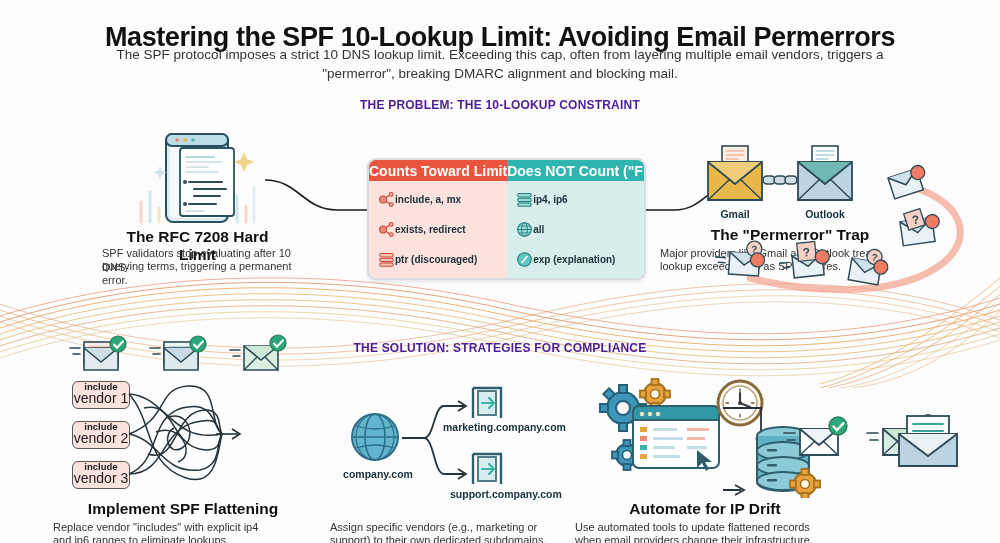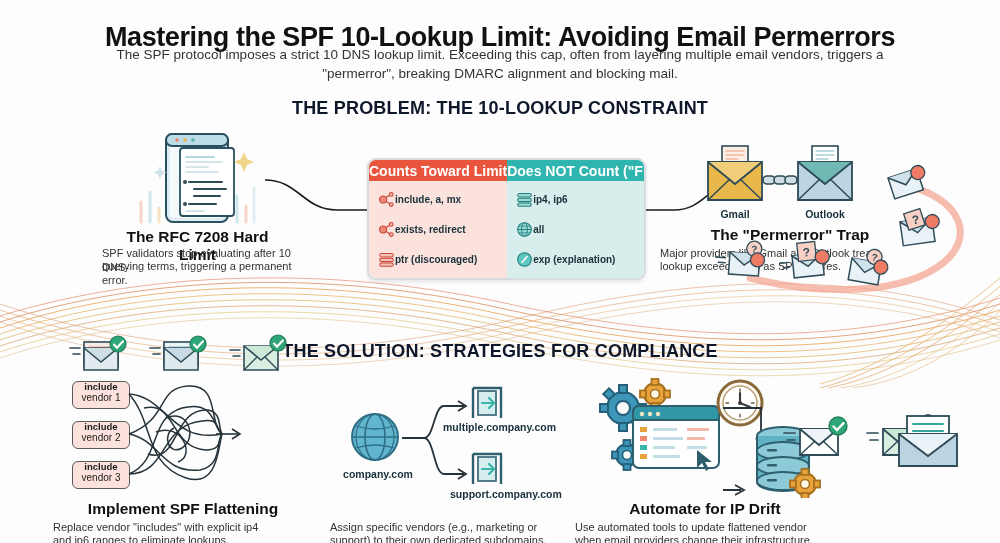--- a/index.html
+++ b/index.html
@@ -15,22 +15,22 @@
   
   #title{
     top:22px;left:0;width:1000px;text-align:center;
     font-size:27px;font-weight:bold;letter-spacing:-0.4px;color:#111;
   }
   #subtitle{
     top:45px;left:110px;width:780px;text-align:center;
     font-size:13.5px;line-height:19px;color:#333;
   }
   .section-head{
-    width:1000px;text-align:center;font-size:18px;font-weight:bold;
-    letter-spacing:0.2px;color:#0f172a;left:0;
+    width:1000px;text-align:center;font-size:12px;font-weight:bold;
+    letter-spacing:0.2px;color:#4c1d95;left:0;
   }
   #problem-head{top:98px;}
   #solution-head{top:341px;}
 
   
   .card-title{font-size:15.5px;font-weight:bold;text-align:center;color:#111;}
   .card-cap{font-size:11px;line-height:14px;text-align:left;color:#333;}
 
   
   #table-heading{top:136px;left:355px;width:290px;text-align:center;
@@ -55,21 +55,21 @@
   .trow .lbl{font-size:10px;font-weight:bold;color:#18303a;white-space:nowrap;}
   .tdiv{width:2px;background:#d7dce0;}
 
   
   .vendor-box{
     width:56px;height:26px;border:1.6px solid #5a5a5a;border-radius:6px;
     background:#fbe2dc;display:flex;flex-direction:column;align-items:center;
     line-height:10.5px;
   }
   .vendor-box b{font-size:9.5px;color:#1b1b1b;}
-  .vendor-box span{font-size:10px;color:#1b1b1b;}
+  .vendor-box span{font-size:14px;color:#1b1b1b;}
   .range-box{
     width:56px;height:36px;border:1.6px solid #3f6f6c;border-radius:7px;
     background:#d8eeec;display:flex;flex-direction:column;align-items:center;
     justify-content:center;line-height:11px;
   }
   .range-box b{font-size:9.5px;color:#14343a;}
   .sub-label{font-size:10.5px;font-weight:bold;color:#17303a;white-space:nowrap;}
   .mail-label{font-size:10.5px;font-weight:bold;color:#17303a;text-align:center;}
 </style>
 </head>
@@ -429,21 +429,21 @@
       <path d="M12,19 L23,19 M19,14 L24,19 L19,24" fill="none" stroke="#3bb3ad" stroke-width="2.2" stroke-linecap="round"></path>
     </svg>
     <svg style="position:absolute;left:140px;top:72px;width:34px;height:36px;" viewBox="0 0 34 36">
       <path d="M3,4 L31,4 L31,34" fill="none" stroke="#2e5f6e" stroke-width="2.4"></path>
       <path d="M3,4 L3,34" fill="none" stroke="#2e5f6e" stroke-width="2.4"></path>
       <rect x="8" y="7" width="18" height="24" fill="#d7eef0" stroke="#2e5f6e" stroke-width="1.6"></rect>
       <path d="M12,19 L23,19 M19,14 L24,19 L19,24" fill="none" stroke="#3bb3ad" stroke-width="2.2" stroke-linecap="round"></path>
     </svg>
 
     <div class="sub-label abs" style="left:3px;top:90px;width:90px;text-align:center;">company.com</div>
-    <div class="sub-label abs" style="left:113px;top:43px;">multiple.company.com</div>
+    <div class="sub-label abs" style="left:113px;top:43px;">marketing.company.com</div>
     <div class="sub-label abs" style="left:120px;top:110px;">support.company.com</div>
 
     <div class="card-cap abs" style="left:0;top:142px;width:270px;">Assign specific vendors (e.g., marketing or</div>
     <div class="card-cap abs" style="left:0;top:155px;width:270px;">support) to their own dedicated subdomains.</div>
   </div>
 
   <div class="abs" style="left:585px;top:378px;width:300px;height:160px;">
 
     <svg style="position:absolute;left:8px;top:0;width:185px;height:118px;" viewBox="0 0 185 118">
 
@@ -537,21 +537,21 @@
           <rect x="48.5" y="45" width="7" height="6"></rect>
             <rect x="48.5" y="69" width="7" height="6"></rect>
           <rect x="37" y="56.5" width="6" height="7"></rect>
             <rect x="61" y="56.5" width="6" height="7"></rect>
         </g>
         <circle cx="52" cy="60" r="4.5" fill="#fdf5e6" stroke="#a8701d" stroke-width="1.6"></circle>
       </g>
     </svg>
 
     <div class="card-title abs" style="left:-10px;top:122px;width:260px;">Automate for IP Drift</div>
-    <div class="card-cap abs" style="left:-10px;top:142px;width:260px;">Use automated tools to update flattened vendor</div>
+    <div class="card-cap abs" style="left:-10px;top:142px;width:260px;">Use automated tools to update flattened records</div>
     <div class="card-cap abs" style="left:-10px;top:155px;width:260px;">when email providers change their infrastructure.</div>
   </div>
 
   <svg class="abs" style="left:775px;top:405px;width:200px;height:68px;" viewBox="0 0 200 68">
     <g transform="translate(25,18)">
       <g stroke="#2e4b57" stroke-width="1.7" stroke-linecap="round">
         <line x1="-16" y1="10" x2="-5" y2="10"></line>
           <line x1="-13" y1="17" x2="-5" y2="17"></line>
       </g>
       <path d="M0,6 L38,6 L38,32 L0,32 Z" fill="#ffffff" stroke="#2e4b57" stroke-width="1.8"></path>

